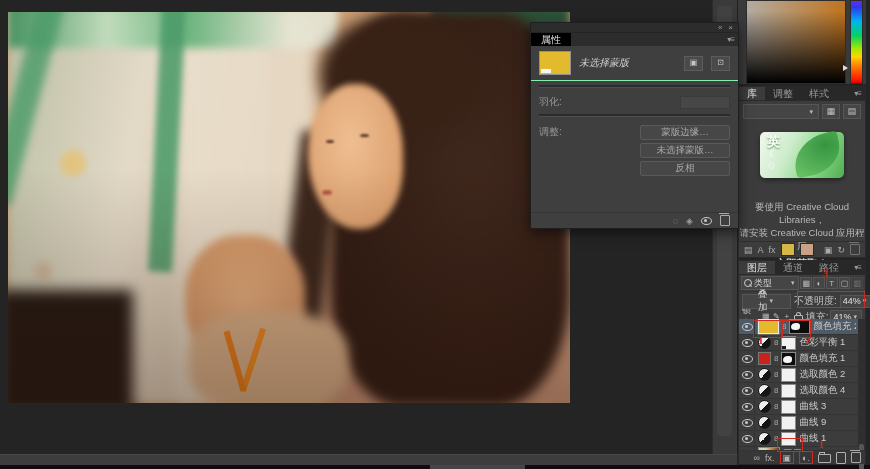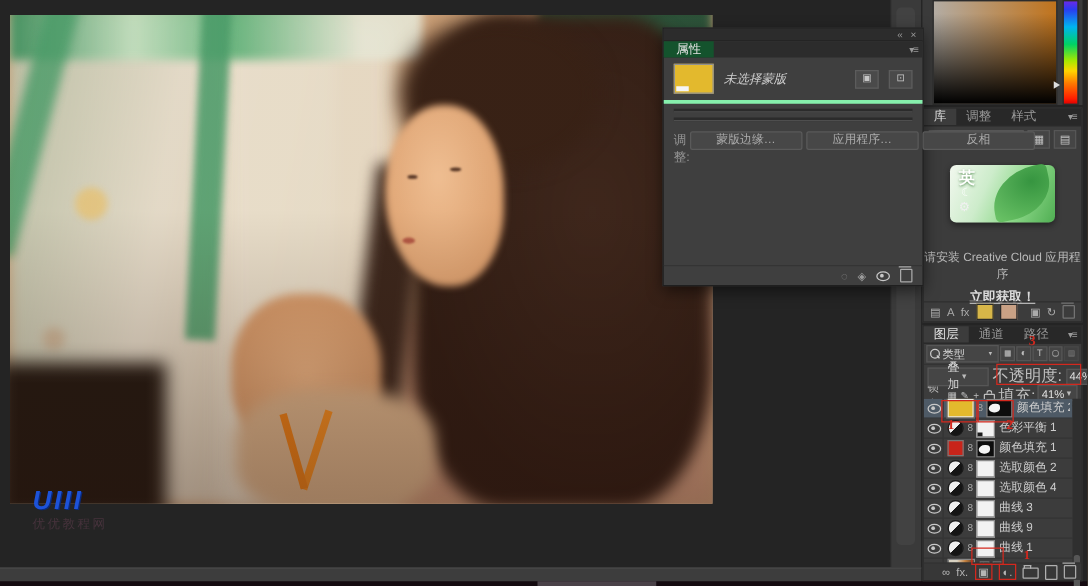--- a/index.html
+++ b/index.html
@@ -49,35 +49,35 @@
   .panel-tab.active{background:#3c3c3c;color:#e2e2e2;}
   .panel-menu{margin-left:auto;color:#999;font-size:8px;line-height:13px;padding-right:4px;letter-spacing:-1px;}
   .select{background:#454545;border:1px solid #565656;color:#d5d5d5;display:flex;align-items:center;}
   .dd-arrow{margin-left:auto;font-size:7px;color:#bbb;padding:0 2px;}
 
   
   .props{position:absolute;left:530px;top:22px;width:207px;height:205px;background:#3f3f3f;border:1px solid #1f1f1f;box-shadow:0 4px 12px rgba(0,0,0,.55);z-index:5;}
   .props-titlebar{height:9px;background:#2c2c2c;border-bottom:1px solid #242424;display:flex;justify-content:flex-end;align-items:center;gap:6px;padding:0 5px;}
   .tb-btn{font-size:8px;line-height:8px;color:#9a9a9a;}
   .props-tabs{height:13px;background:#2c2c2c;display:flex;}
-  .props-tab{background:#14532d;padding:0 10px;font-size:10px;color:#e0e0e0;line-height:13px;}
+  .props-tab{background:#000000;padding:0 10px;font-size:10px;color:#e0e0e0;line-height:13px;}
   .mask-head{display:flex;align-items:center;gap:6px;padding:4px 8px;border-bottom:1px solid #343434;height:14px;}
   .icn-mask{width:15px;height:11px;background:#1e1e1e;border:1px solid #8a8a8a;display:flex;align-items:center;justify-content:center;}
   .icn-mask::after{content:"";width:5px;height:5px;background:#e8e8e8;border-radius:50%;}
   .mask-label{font-size:10px;color:#cfcfcf;}
-  .mask-row{display:flex;align-items:center;gap:8px;padding:5px 8px;border-bottom:3px solid #86efac;}
+  .mask-row{display:flex;align-items:center;gap:8px;padding:5px 8px;border-bottom:1px solid #86efac;}
   .mask-thumb{width:30px;height:22px;background:#e3b92d;border:1px solid #909090;position:relative;flex:none;}
   .mask-thumb::after{content:"";position:absolute;left:1px;bottom:1px;width:10px;height:4px;background:#f5f5f5;}
   .mask-status{font-style:italic;font-size:10px;color:#cfcfcf;flex:1;}
   .mini-btn{width:17px;height:13px;background:#4a4a4a;border:1px solid #5c5c5c;color:#c5c5c5;font-size:8px;text-align:center;line-height:12px;flex:none;}
   .slider-row{padding:7px 8px 1px;display:flex;justify-content:space-between;align-items:center;color:#969696;font-size:10px;}
   .value-box{width:48px;height:11px;background:#474747;border:1px solid #3a3a3a;}
   .slider-track{margin:4px 8px 0;height:2px;background:#2b2b2b;border-bottom:1px solid #4e4e4e;}
   .adjust-sec{display:flex;padding:8px 8px 0;justify-content:space-between;color:#969696;font-size:10px;}
-  .pbtn-col{display:flex;gap:3px;}
+  .pbtn-col{display:flex;flex-direction:column;gap:3px;}
   .pbtn{width:88px;height:13px;background:#474747;border:1px solid #5a5a5a;color:#ababab;font-size:9.5px;text-align:center;line-height:12px;border-radius:2px;}
   .props-footer{position:absolute;bottom:0;left:0;right:0;height:15px;border-top:1px solid #343434;display:flex;justify-content:flex-end;align-items:center;gap:8px;padding:0 8px;color:#9c9c9c;font-size:9px;}
 
   
   .color-panel{position:absolute;left:738px;top:0;width:128px;height:84px;background:#3a3a3a;}
   .sat-square{position:absolute;left:8px;top:0;width:98px;height:82px;
      background:linear-gradient(to top,#000 0%,rgba(0,0,0,0) 88%),linear-gradient(to right,#b3aca3,#c0731c);border:1px solid #2c2c2c;}
   .hue-strip{position:absolute;left:112px;top:0;width:11px;height:82px;border:1px solid #2c2c2c;
      background:linear-gradient(to bottom,#6a2ae8 0%,#2a3cf0 8%,#00b4f0 25%,#00d264 42%,#a6e800 58%,#ffd400 68%,#ff7a00 80%,#ff1e00 95%,#e00000 100%);}
   .hue-arrow{position:absolute;left:105px;top:65px;width:0;height:0;border-top:3px solid transparent;border-bottom:3px solid transparent;border-left:5px solid #dedede;}
@@ -94,27 +94,27 @@
   .cc-moon{position:absolute;left:9px;top:17px;color:#fff;font-size:9px;}
   .cc-gear{position:absolute;left:7px;top:28px;color:#f0f0f0;font-size:10px;}
   .cc-text{margin-top:22px;text-align:center;font-size:9.5px;color:#b9b9b9;line-height:13px;}
   .cc-link{display:block;text-align:center;margin-top:5px;color:#dadada;font-size:10.5px;font-weight:bold;text-decoration:underline;}
   .lib-footer{position:absolute;bottom:0;left:0;right:0;height:15px;border-top:1px solid #2e2e2e;display:flex;align-items:center;gap:5px;padding:0 5px;color:#ababab;font-size:9px;}
   .sw{width:12px;height:11px;border:1px solid #2a2a2a;flex:none;}
   .lib-right{margin-left:auto;display:flex;align-items:center;gap:5px;}
 
   
   .layers-panel{position:absolute;left:738px;top:260px;width:128px;height:205px;background:#3c3c3c;border:1px solid #2a2a2a;box-sizing:border-box;}
-  .filter-row{display:flex;align-items:center;gap:1px;padding:2px 2px;border-bottom:1px solid #333;height:12px;font-family:Liberation Mono, monospace;}
+  .filter-row{display:flex;align-items:center;gap:1px;padding:2px 2px;border-bottom:1px solid #333;height:12px;}
   .type-select{width:54px;height:12px;font-size:9px;gap:2px;padding:0 2px;}
   .f-icn{width:12px;height:12px;background:#454545;border:1px solid #565656;color:#bdbdbd;font-size:8px;text-align:center;line-height:11px;box-sizing:border-box;}
   .f-icn.dim{opacity:.45;}
   .blend-row{display:flex;align-items:center;padding:2px 3px;gap:3px;position:relative;height:14px;}
   .blend-select{width:52px;height:13px;font-size:9.5px;padding:0 15px;}
-  .op-label{font-size:13px;color:#c0c0c0;white-space:nowrap;}
+  .op-label{font-size:10px;color:#c0c0c0;white-space:nowrap;}
   .op-box{display:flex;align-items:center;border:1px solid #565656;background:#454545;height:11px;padding:0 2px;font-size:9px;color:#e0e0e0;margin-left:auto;}
   .lock-row{display:flex;align-items:center;gap:3px;padding:1px 3px;border-bottom:1px solid #333;font-size:9px;color:#c0c0c0;height:12px;}
   .lk{width:9px;text-align:center;font-size:8px;color:#bdbdbd;line-height:10px;}
   .fill-group{margin-left:auto;display:flex;align-items:flex-start;gap:2px;}
   .layers-list{position:absolute;top:58px;bottom:13px;left:0;right:7px;overflow:hidden;}
   .lrow{height:15px;display:flex;align-items:center;border-bottom:1px solid #333;padding:0 2px;gap:3px;font-size:9.5px;color:#cdcdcd;}
   .lrow.selected{background:#4e5a66;}
   .eyebox{width:13px;height:100%;display:flex;align-items:center;justify-content:center;border-right:1px solid #333;flex:none;}
   .eye{width:9px;height:6px;border:1px solid #c8c8c8;border-radius:50%;position:relative;}
   .eye::after{content:"";position:absolute;left:2px;top:1px;width:3px;height:3px;background:#c8c8c8;border-radius:50%;}
@@ -174,24 +174,20 @@
     <div class="ph-eye1"></div>
     <div class="ph-eye2"></div>
     <div class="ph-lips"></div>
     <div class="ph-hand"></div>
     <div class="ph-arm"></div>
     <div class="ph-straw1"></div>
     <div class="ph-straw2"></div>
     <div class="ph-grade"></div>
   </div>
 
-  <div class="watermark">
-    <div class="wm-logo">UIII</div>
-    <div class="wm-caption">优优教程网</div>
-  </div>
 
   <div class="doc-vscroll">
     <div class="doc-vthumb"></div>
   </div>
   <div class="doc-hstrip"></div>
   <div class="taskbar">
     <div class="task-thumb"></div>
   </div>
 
   <div class="props">
@@ -203,26 +199,30 @@
       <span class="props-tab">属性</span>
       <span class="panel-menu">▾≡</span>
     </div>
     <div class="mask-row">
       <span class="mask-thumb"></span>
       <span class="mask-status">未选择蒙版</span>
       <span class="mini-btn">▣</span>
       <span class="mini-btn">⊡</span>
     </div>
     <div class="slider-track"></div>
+    <div class="slider-row">
+      <span>羽化:</span>
+      <span class="value-box"></span>
+    </div>
     <div class="slider-track"></div>
     <div class="adjust-sec">
       <span>调整:</span>
       <span class="pbtn-col">
         <span class="pbtn">蒙版边缘…</span>
-        <span class="pbtn">应用程序…</span>
+        <span class="pbtn">未选择蒙版…</span>
         <span class="pbtn">反相</span>
       </span>
     </div>
     <div class="props-footer">
       <span>◌</span>
       <span>◈</span>
       <span class="eye"></span>
       <span class="icon-trash"></span>
     </div>
   </div>
@@ -247,20 +247,21 @@
       <span class="grid-btn">▦</span>
       <span class="grid-btn">▤</span>
     </div>
     <div class="cc-image">
       <span class="cc-leaf"></span>
       <span class="cc-char">英</span>
       <span class="cc-moon">☾</span>
       <span class="cc-gear">⚙</span>
     </div>
     <div class="cc-text">
+      <div>要使用 Creative Cloud Libraries，</div>
       <div>请安装 Creative Cloud 应用程序</div>
     </div>
     <a class="cc-link">立即获取！</a>
     <div class="lib-footer">
       <span>▤</span>
       <span>A</span>
       <span style="">fx</span>
       <span class="sw" style="background:#d7b648"></span>
       <span class="sw" style="background:#c9a185"></span>
       <span class="lib-right">

